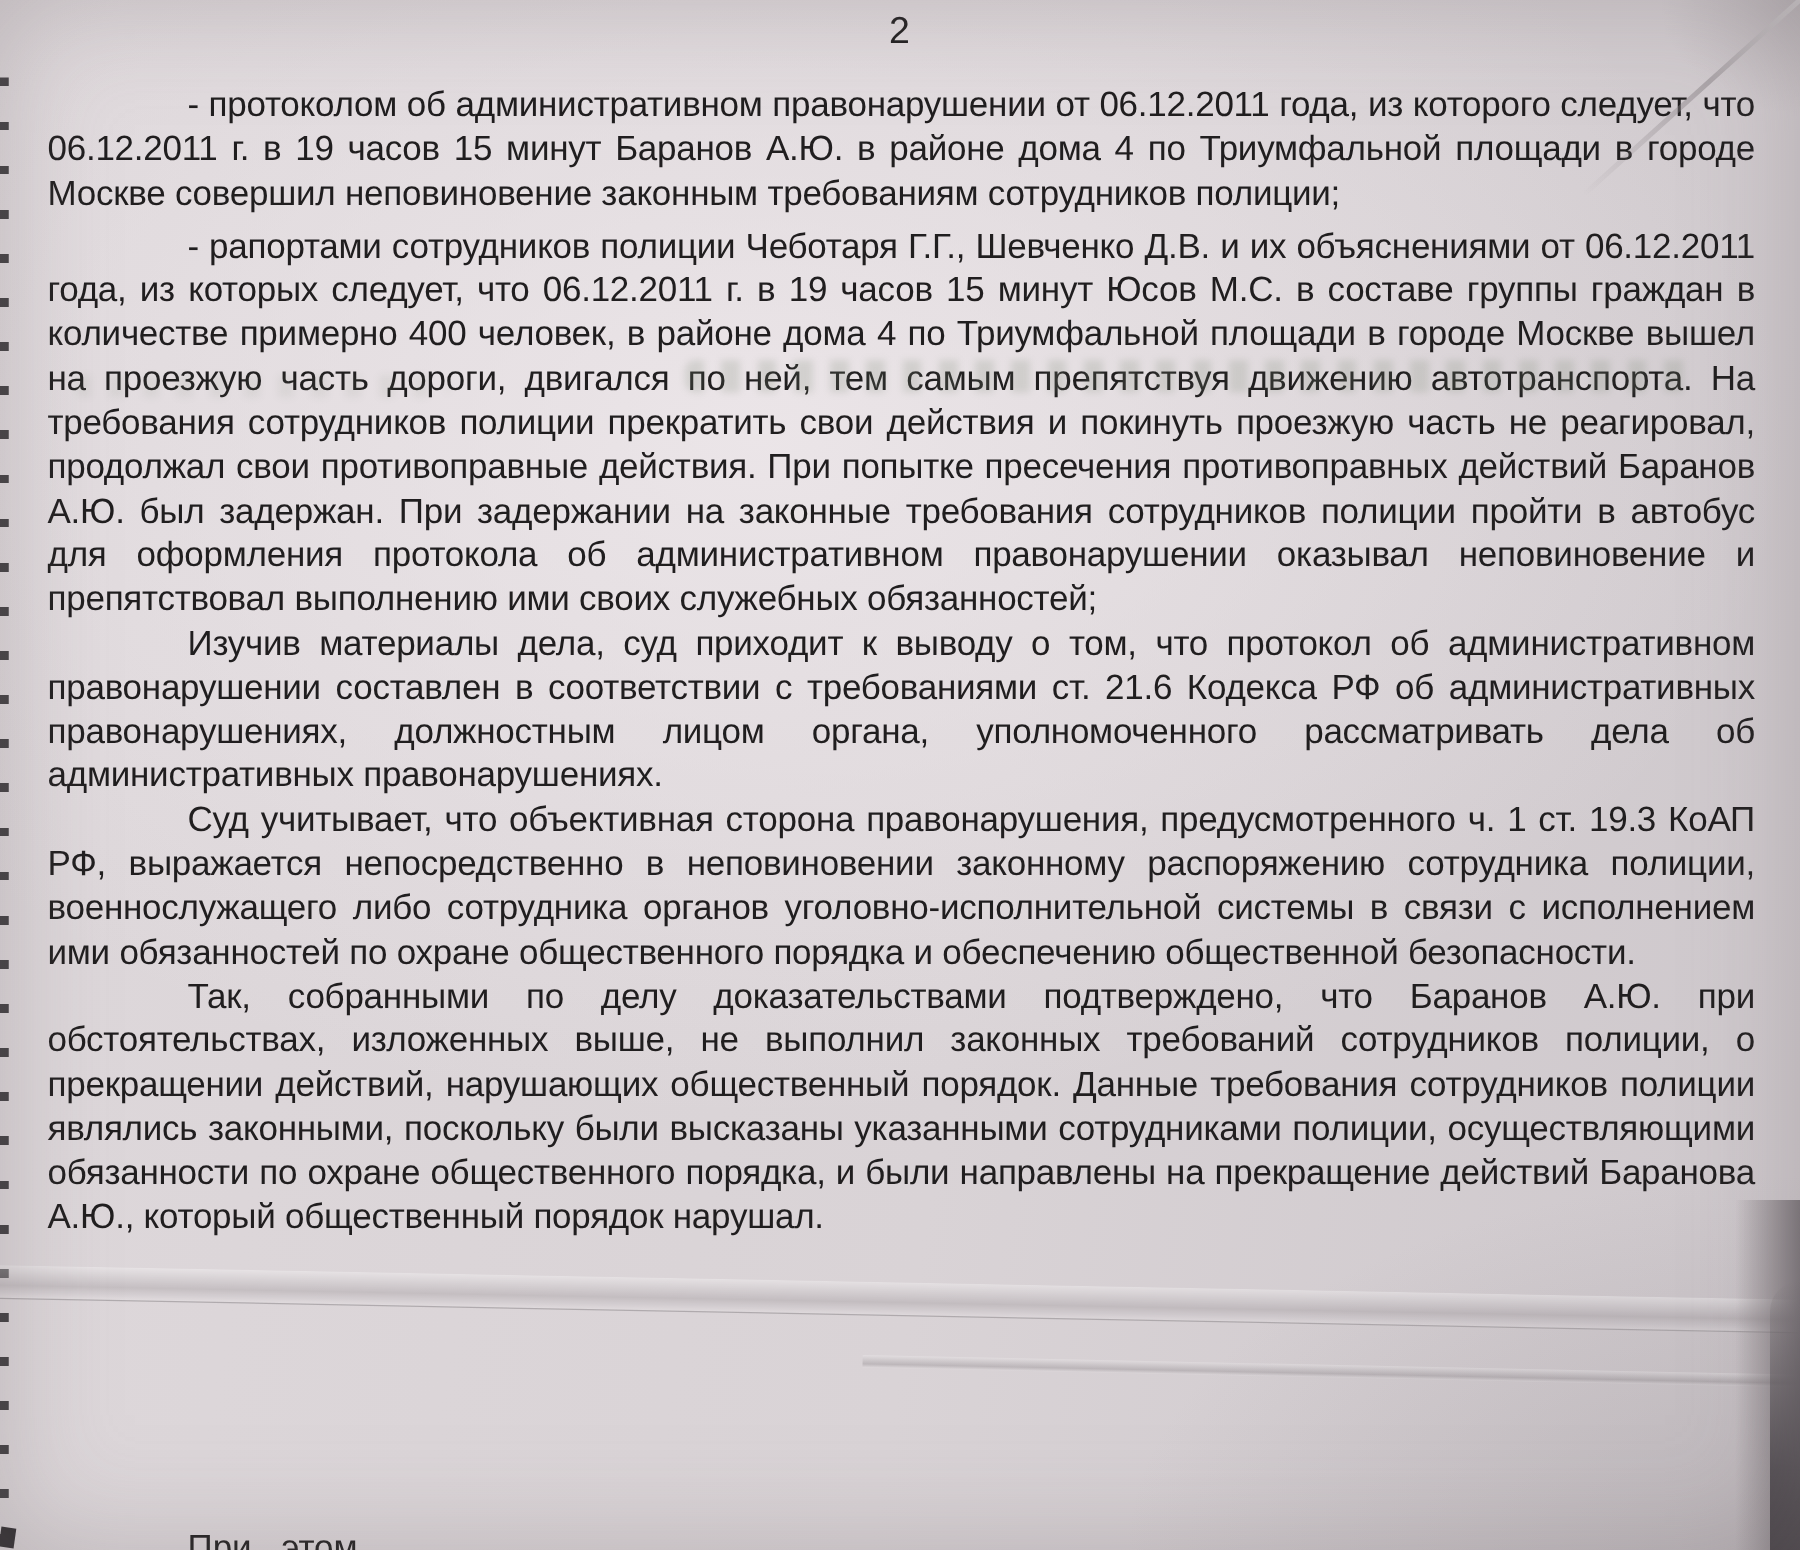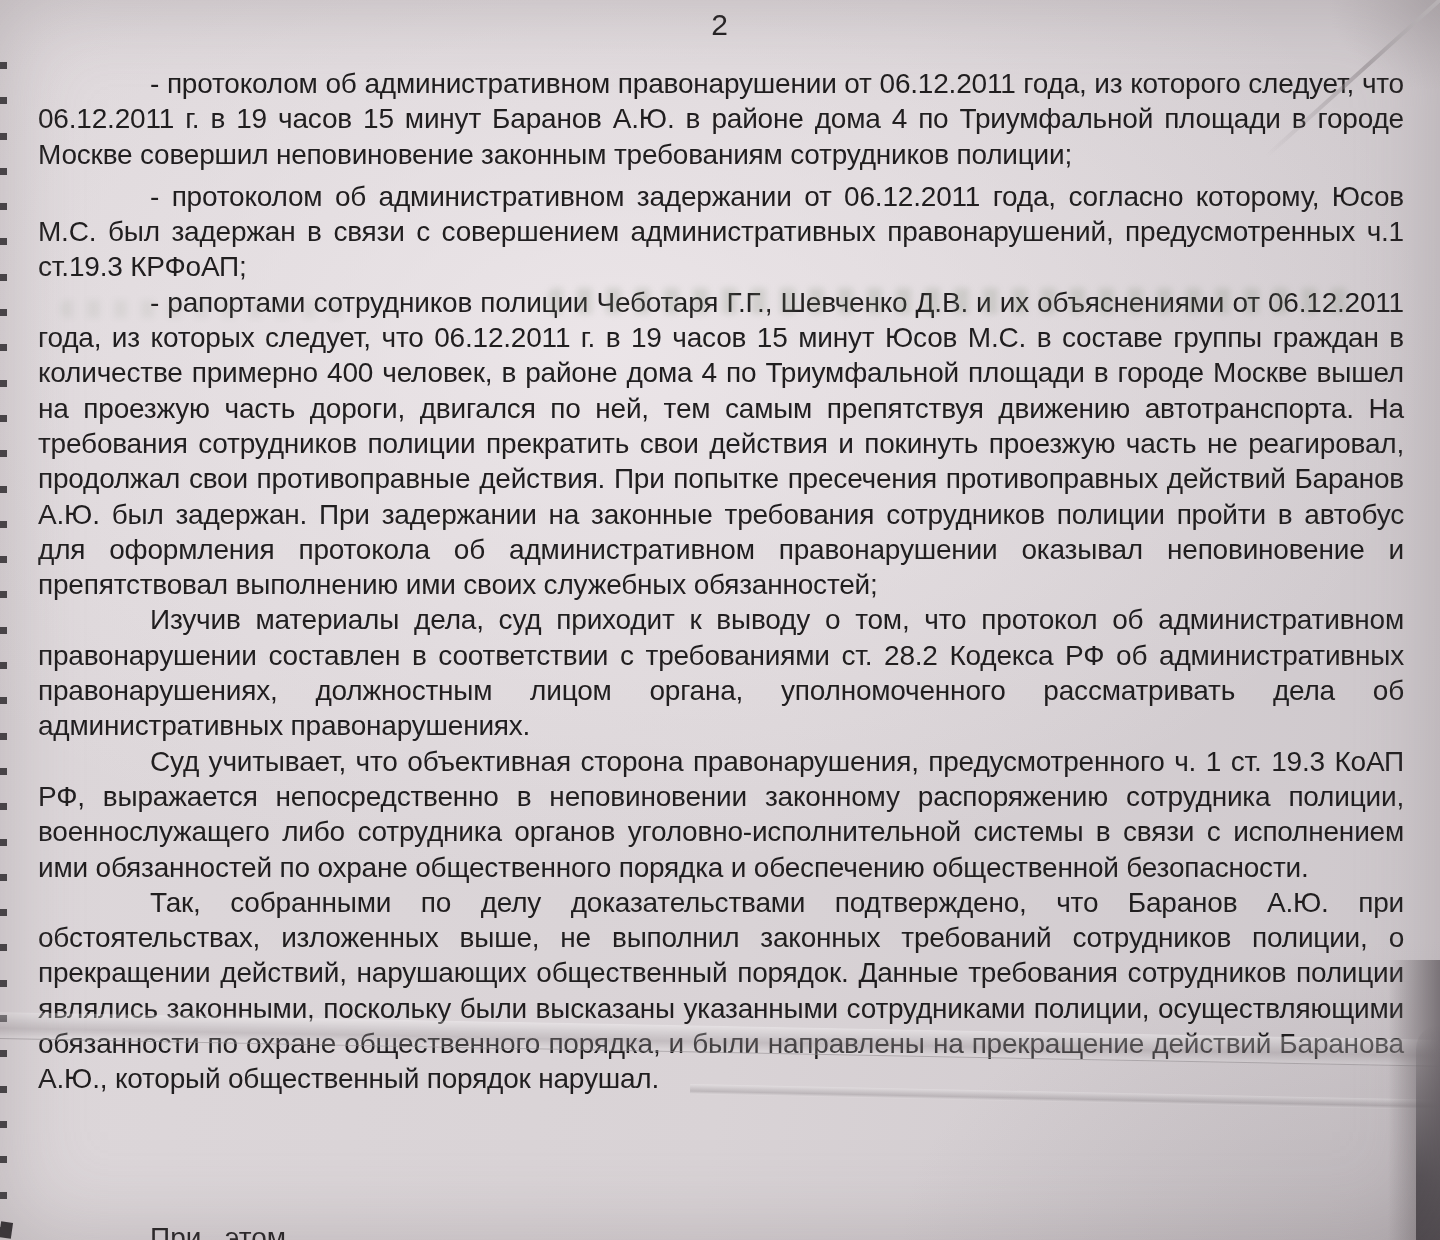--- a/index.html
+++ b/index.html
@@ -147,23 +147,22 @@
 </style>
 </head>
 <body>
 
 <div class="scan">
 
   <div class="page-number">2</div>
 
   <div class="body-text">
     <p class="gap-after">- протоколом об административном правонарушении от 06.12.2011 года, из которого следует, что 06.12.2011 г. в 19 часов 15 минут Баранов А.Ю. в районе дома 4 по Триумфальной площади в городе Москве совершил неповиновение законным требованиям сотрудников полиции;</p>
-    <p>- протоколом об административном задержании от 06.12.2011 года, согласно которому, Юсов М.С. был задержан в связи с совершением административных правонарушений, предусмотренных ч.1 ст.19.3 КРФоАП;</p>
     <p>- рапортами сотрудников полиции Чеботаря Г.Г., Шевченко Д.В. и их объяснениями от 06.12.2011 года, из которых следует, что 06.12.2011 г. в 19 часов 15 минут Юсов М.С. в составе группы граждан в количестве примерно 400 человек, в районе дома 4 по Триумфальной площади в городе Москве вышел на проезжую часть дороги, двигался по ней, тем самым препятствуя движению автотранспорта. На требования сотрудников полиции прекратить свои действия и покинуть проезжую часть не реагировал, продолжал свои противоправные действия. При попытке пресечения противоправных действий Баранов А.Ю. был задержан. При задержании на законные требования сотрудников полиции пройти в автобус для оформления протокола об административном правонарушении оказывал неповиновение и препятствовал выполнению ими своих служебных обязанностей;</p>
-    <p>Изучив материалы дела, суд приходит к выводу о том, что протокол об административном правонарушении составлен в соответствии с требованиями ст. 28.2 Кодекса РФ об административных правонарушениях, должностным лицом органа, уполномоченного рассматривать дела об административных правонарушениях.</p>
+    <p>Изучив материалы дела, суд приходит к выводу о том, что протокол об административном правонарушении составлен в соответствии с требованиями ст. 21.6 Кодекса РФ об административных правонарушениях, должностным лицом органа, уполномоченного рассматривать дела об административных правонарушениях.</p>
     <p>Суд учитывает, что объективная сторона правонарушения, предусмотренного ч. 1 ст. 19.3 КоАП РФ, выражается непосредственно в неповиновении законному распоряжению сотрудника полиции, военнослужащего либо сотрудника органов уголовно-исполнительной системы в связи с исполнением ими обязанностей по охране общественного порядка и обеспечению общественной безопасности.</p>
     <p>Так, собранными по делу доказательствами подтверждено, что Баранов А.Ю. при обстоятельствах, изложенных выше, не выполнил законных требований сотрудников полиции, о прекращении действий, нарушающих общественный порядок. Данные требования сотрудников полиции являлись законными, поскольку были высказаны указанными сотрудниками полиции, осуществляющими обязанности по охране общественного порядка, и были направлены на прекращение действий Баранова А.Ю., который общественный порядок нарушал.</p>
   </div>
 
   <div class="partial-line">При этом</div>
 
   <div class="edge-ticks"></div>
   <div class="edge-mark-bottom-left"></div>
   <div class="corner-shade-top-right"></div>
   <div class="crease-top-right"></div>

